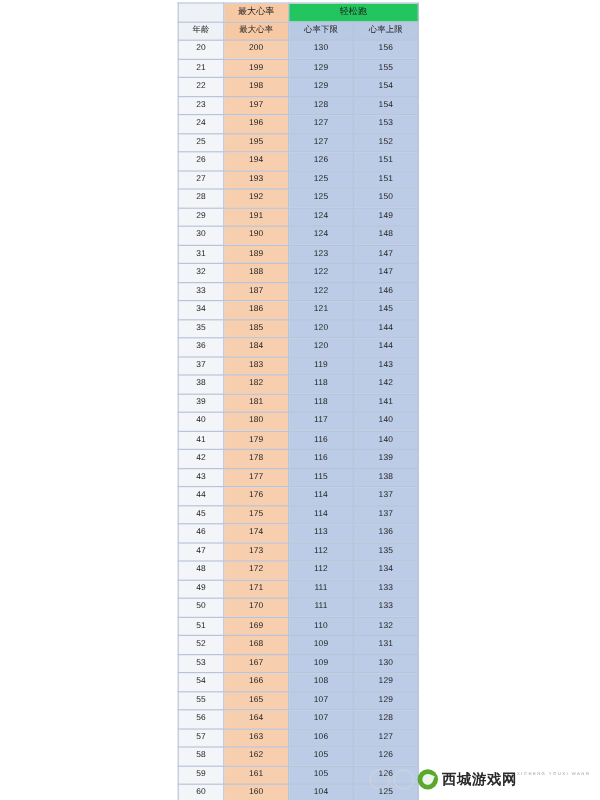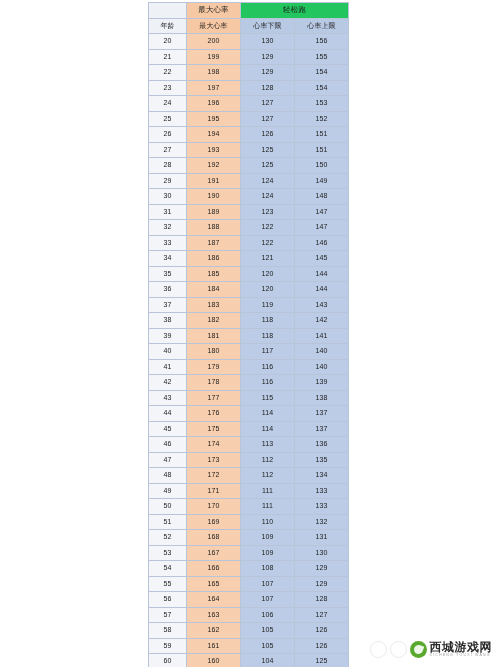--- a/index.html
+++ b/index.html
@@ -132,21 +132,21 @@
     position: absolute;
     left: 4px; top: 4px;
     width: 9px; height: 9px;
     background: #ffffff;
     border-radius: 50% 0 50% 50%;
     transform: rotate(20deg);
     opacity: .9;
   }
   .wm-textbox {
     display: flex;
-    flex-direction: column;
+    flex-direction: row;
     justify-content: flex-start;
     line-height: 1;
   }
   .wm-main {
     font-size: 12px;
     font-weight: bold;
     color: #2a2a2a;
     letter-spacing: 0.5px;
   }
   .wm-sub {

